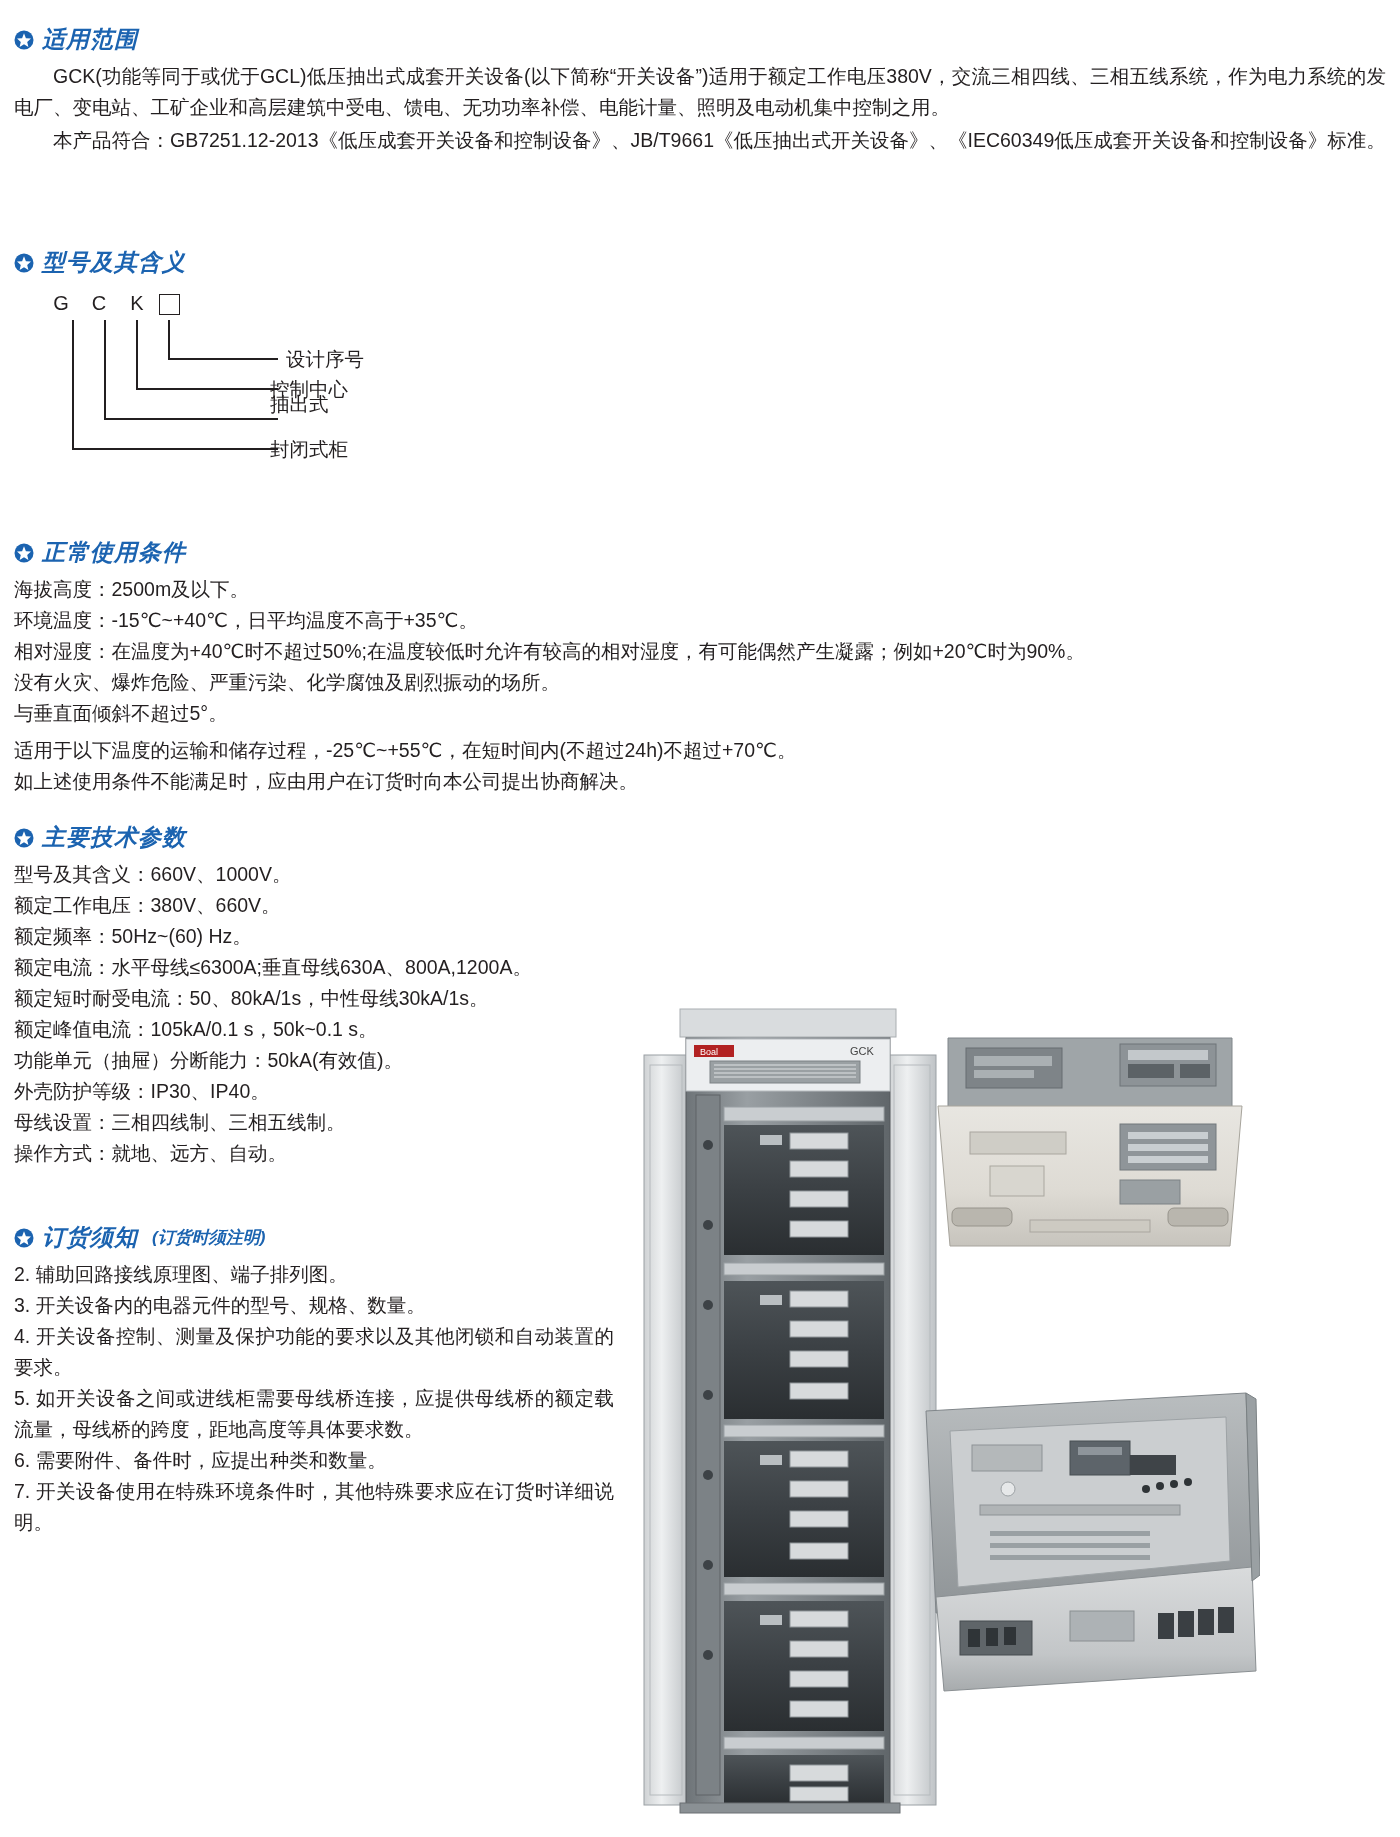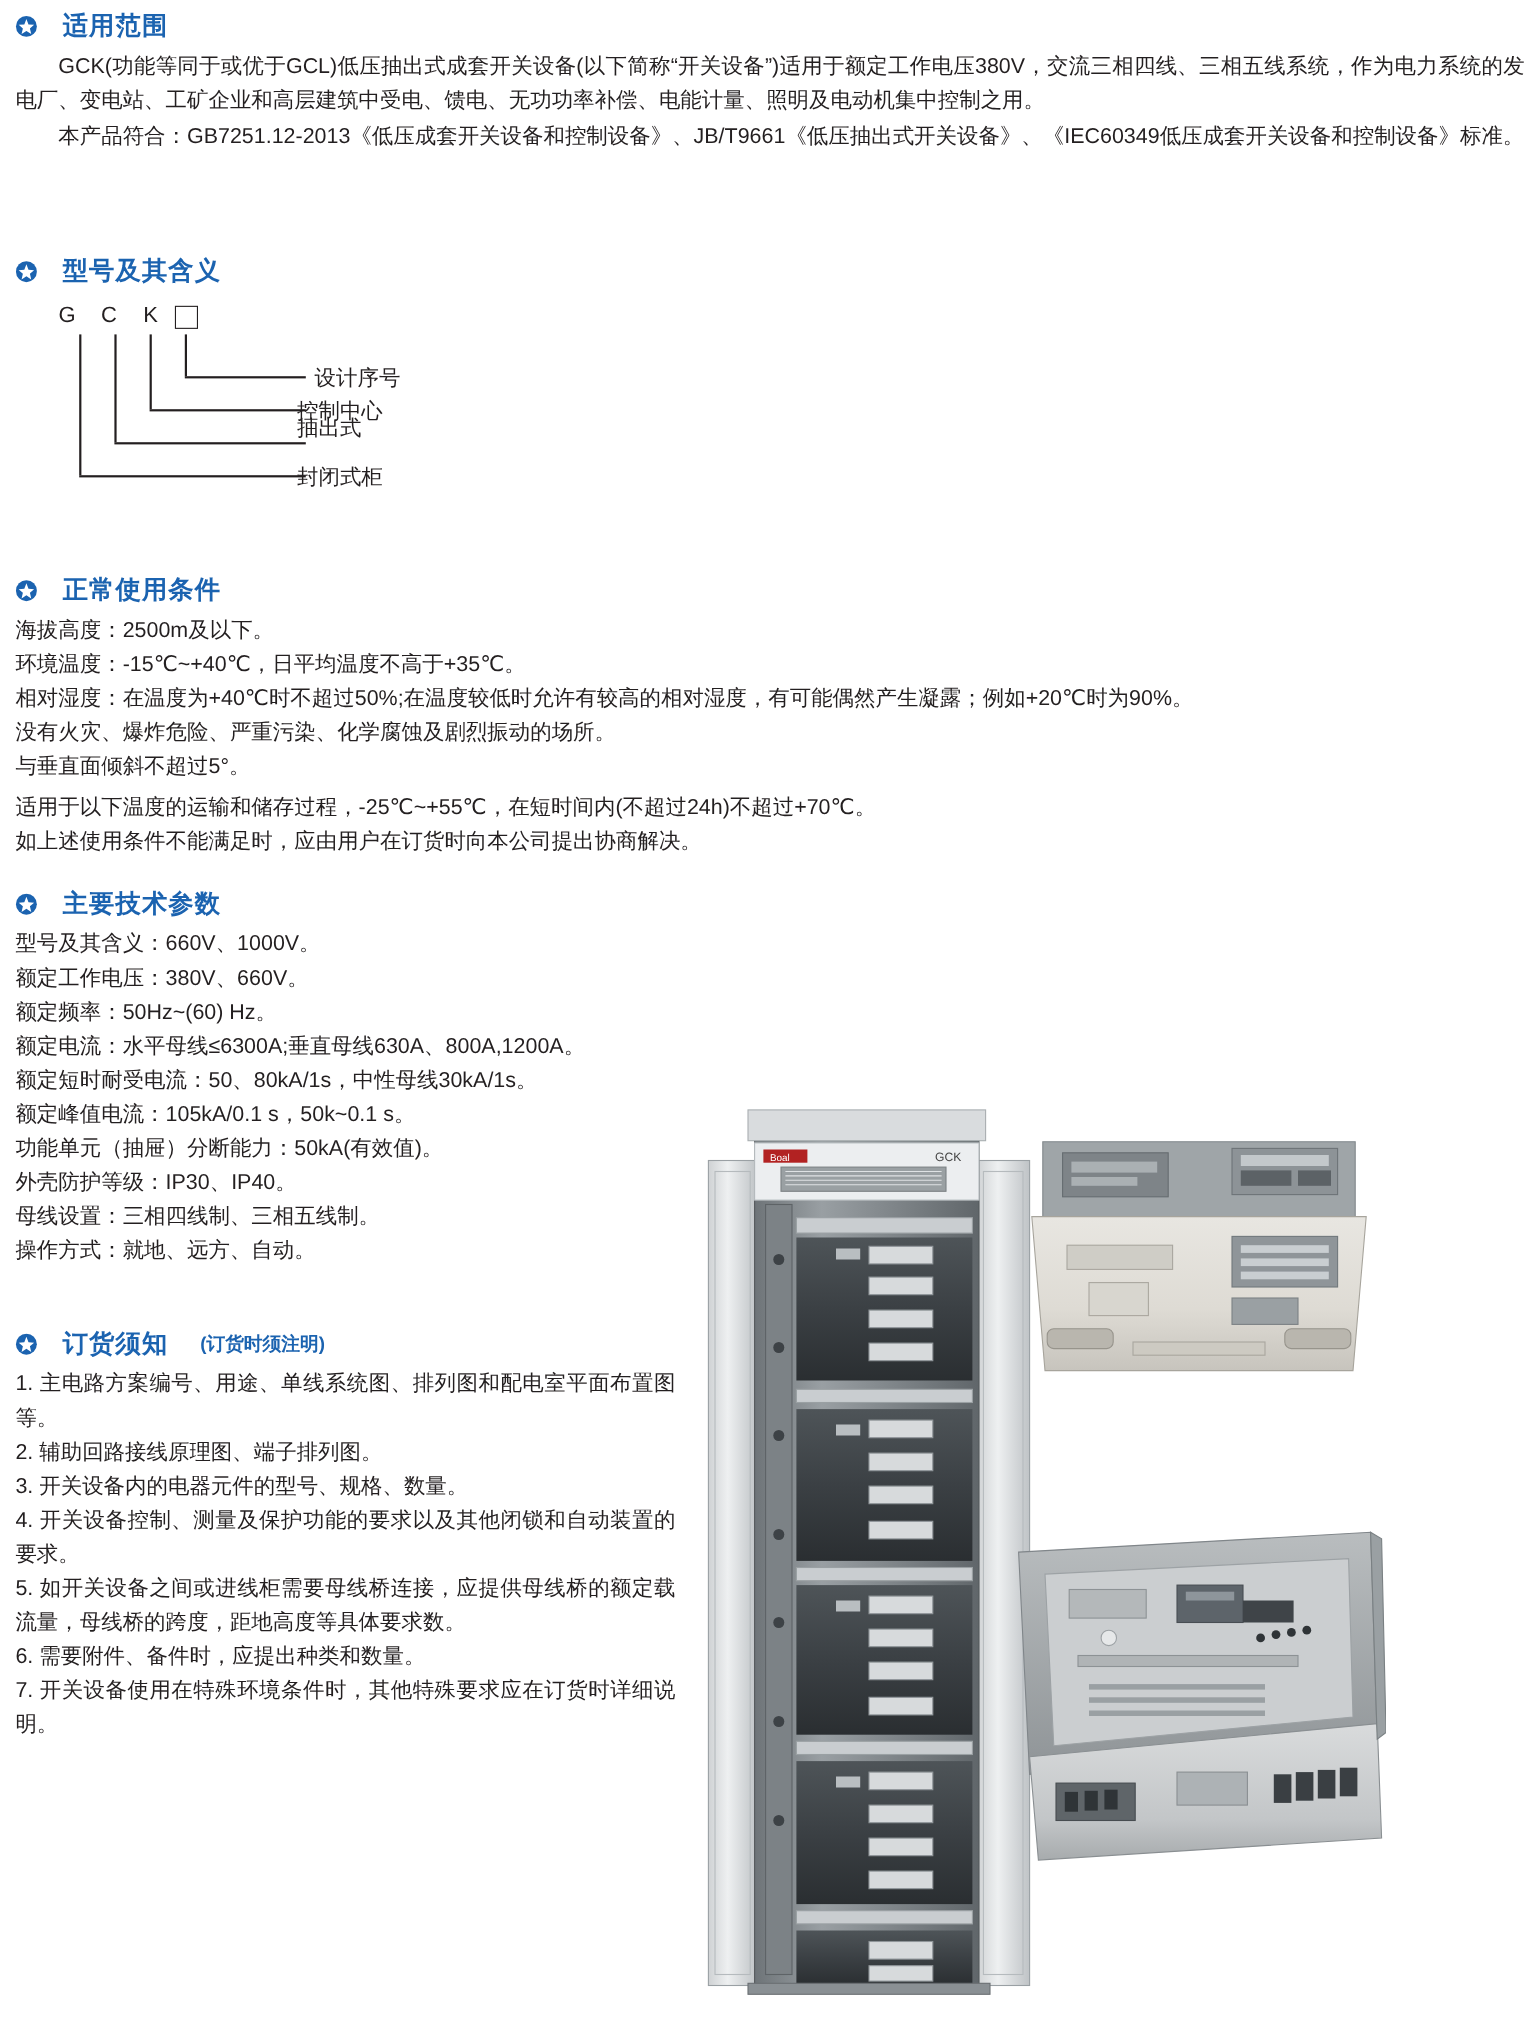--- a/index.html
+++ b/index.html
@@ -18,22 +18,23 @@
   .page {
     position: relative;
     width: 1400px;
     height: 1837px;
     padding: 0;
   }
   
   .sec-head {
     display: flex;
     align-items: center;
-    gap: 23px;
-    margin: 0 0 10px 0;
+    gap: 8px;
+    margin: 16px 0 10px 0;
+    font-style: italic;
   }
   .sec-head .star {
     width: 20px;
     height: 20px;
     flex: 0 0 20px;
     position: relative;
     color: #1b63b0;
   }
   .sec-head .star svg { display: block; }
   .sec-head .title {
@@ -246,21 +247,20 @@
     <div class="sec-head">
       <span class="star">
         <svg width="20" height="20" viewBox="0 0 20 20">
           <circle cx="10" cy="10" r="9.5" fill="#1b63b0"></circle>
           <path d="M10 3.2 L11.9 8.2 L17 8.6 L13.2 11.9 L14.4 17 L10 14.2 L5.6 17 L6.8 11.9 L3 8.6 L8.1 8.2 Z" fill="#ffffff"></path>
         </svg>
       </span>
       <span class="title">订货须知</span>
       <span class="subtitle">(订货时须注明)</span>
     </div>
-    <p class="para" style="margin-top:8px;">1. 主电路方案编号、用途、单线系统图、排列图和配电室平面布置图等。</p>
     <p class="para">2. 辅助回路接线原理图、端子排列图。</p>
     <p class="para">3. 开关设备内的电器元件的型号、规格、数量。</p>
     <p class="para">4. 开关设备控制、测量及保护功能的要求以及其他闭锁和自动装置的要求。</p>
     <p class="para">5. 如开关设备之间或进线柜需要母线桥连接，应提供母线桥的额定载流量，母线桥的跨度，距地高度等具体要求数。</p>
     <p class="para">6. 需要附件、备件时，应提出种类和数量。</p>
     <p class="para">7. 开关设备使用在特殊环境条件时，其他特殊要求应在订货时详细说明。</p>
   </section>
 
   <div id="photos">
 

